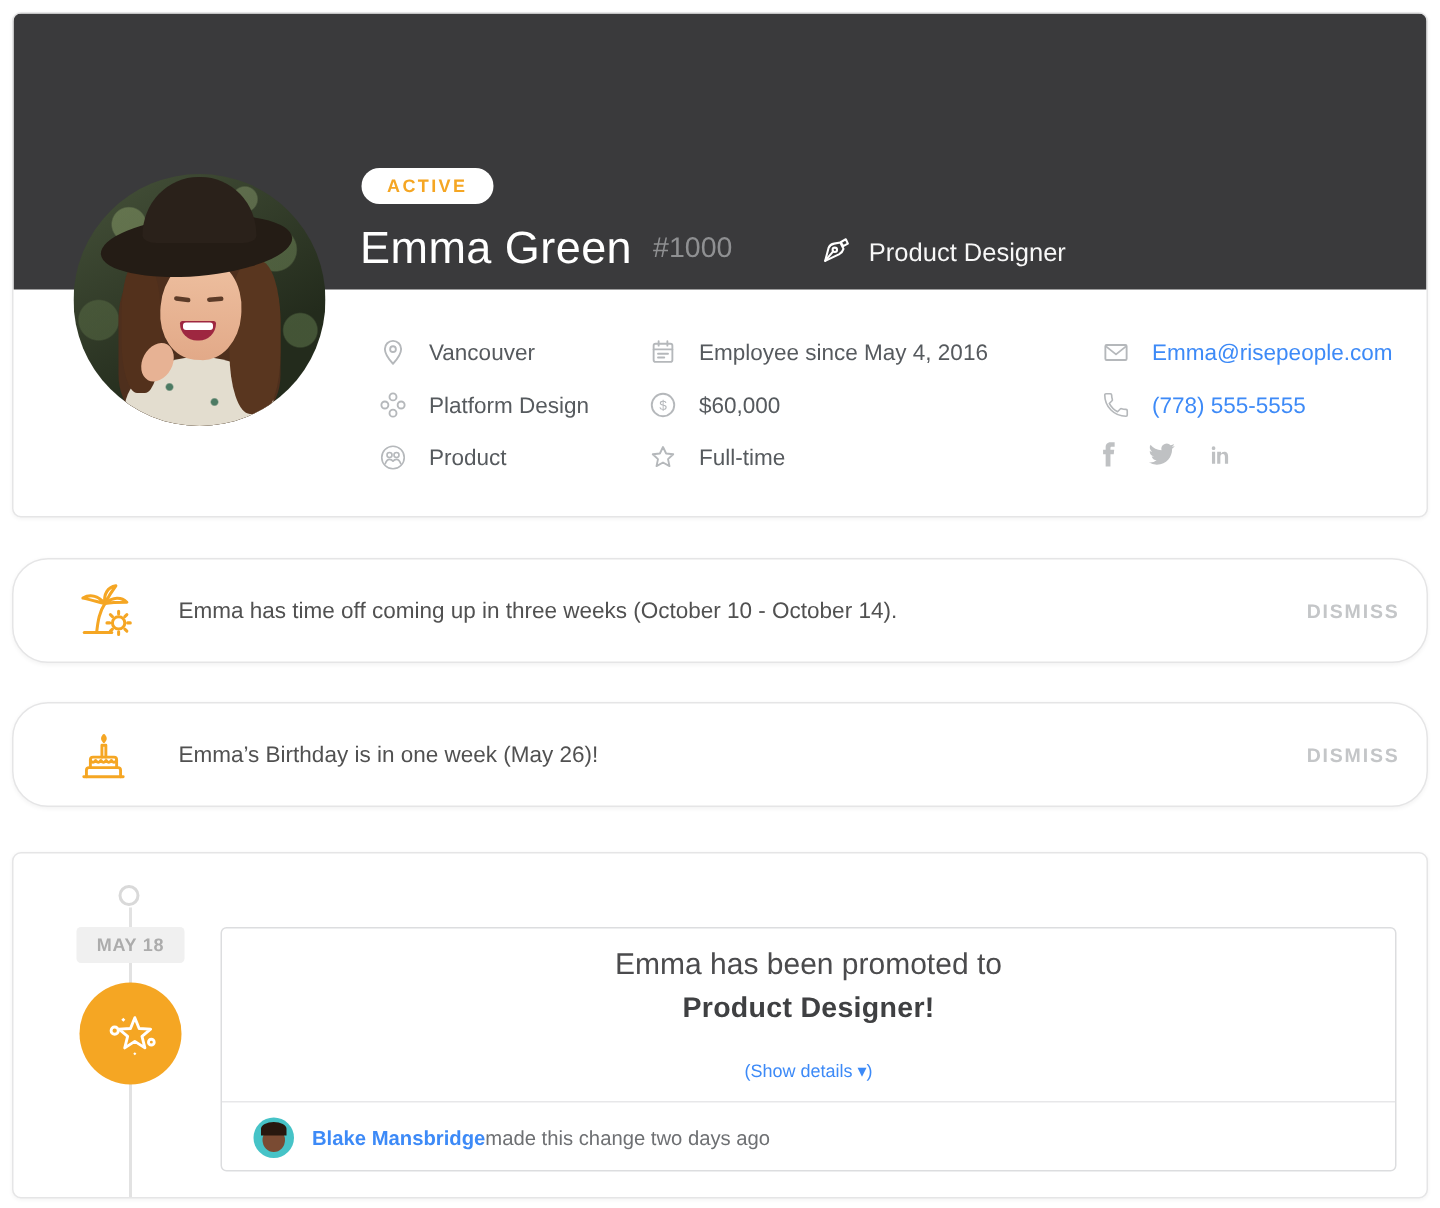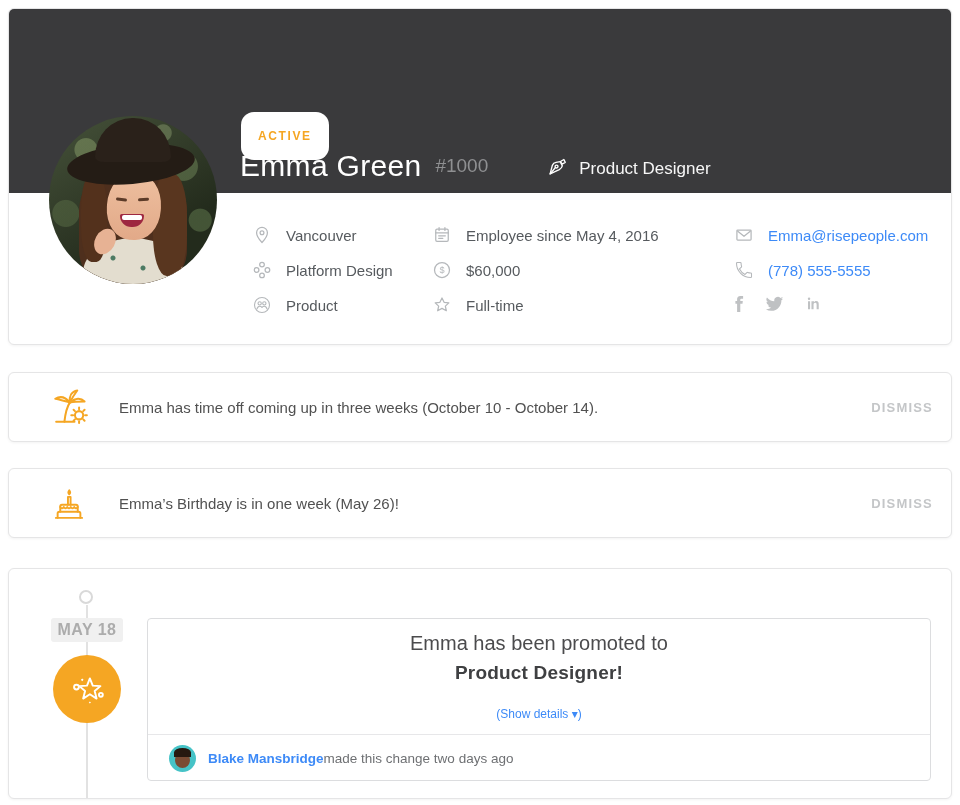--- a/index.html
+++ b/index.html
@@ -9,21 +9,21 @@
 
   .card { background:#fff; border:1px solid #e5e5e6; border-radius:6px;
           box-shadow:0 1px 3px rgba(0,0,0,.05); }
 
   
   .header-card { height:337px; position:relative; overflow:hidden; }
   .header-dark { height:184px; background:var(--header-dark,#3a3a3c); }
 
   .status-pill { position:absolute; left:232px; top:103px; background:#fff;
     color:var(--accent-orange,#f5a623); font-size:12px; font-weight:bold;
-    letter-spacing:1.6px; padding:17px 17px; border-radius:13px; }
+    letter-spacing:1.6px; padding:5px 17px; border-radius:13px; }
 
   .name-row { position:absolute; left:231px; top:140px; display:flex;
     align-items:center; color:#fff; }
   .emp-name { font-size:30px; font-weight:400; letter-spacing:.3px; }
   .emp-id { font-size:19px; color:#8f9092; margin-left:14px; }
   .job { display:inline-flex; align-items:center; gap:11px; margin-left:58px;
     font-size:17px; color:#f7f7f7; align-self:center; transform:translateY(3px); }
 
   .details { position:absolute; left:242px; top:215px; display:grid;
     grid-template-columns:180px 302px auto; grid-auto-rows:22px; row-gap:13px; }
@@ -68,38 +68,38 @@
   .av-smile { left:71px; top:98px; width:24px; height:13px; background:#9e2740;
     border-radius:3px 3px 20px 20px; }
   .av-smile::after { content:''; position:absolute; left:2px; right:2px; top:1px;
     height:4.5px; background:#fff; border-radius:2px; }
   .av-brim { left:18px; top:28px; width:128px; height:40px; background:#241c15;
     border-radius:50%; transform:rotate(-5deg); }
   .av-dome { left:46px; top:2px; width:76px; height:44px; background:#2a211a;
     border-radius:50% 50% 12% 12% / 90% 90% 12% 12%; }
 
   
-  .notif { height:70px; position:relative; display:flex; align-items:center; }
+  .notif { height:70px; position:relative; display:flex; align-items:center;border-radius:24px; }
   .notif-1 { margin-top:27px; }
   .notif-2 { margin-top:26px; }
   .n-icon { position:absolute; left:37px; width:46px; height:46px; display:flex;
     align-items:center; justify-content:center; }
   .n-icon svg { stroke:var(--accent-orange,#f5a623); fill:none; stroke-width:2.2;
     stroke-linecap:round; stroke-linejoin:round; }
   .n-msg { margin-left:110px; font-size:15px; color:#515151; }
   .dismiss { position:absolute; right:18px; font-size:13px; font-weight:bold;
     color:var(--muted-gray,#c4c6c8); letter-spacing:1.2px; cursor:pointer; }
 
   
   .timeline-card { margin-top:30px; height:231px; position:relative; overflow:hidden; }
   .tl-line { position:absolute; left:77px; top:36px; bottom:0; width:2px; background:#e2e2e2; }
   .tl-node { position:absolute; left:70px; top:21px; width:14px; height:14px;
     border:2px solid #d9d9d9; border-radius:50%; background:#fff; }
   .tl-date { position:absolute; left:42px; top:49px; width:72px; height:24px;
-    background:#f0f0f0; border-radius:3px; color:#acacac; font-size:16px;
+    background:#f0f0f0; border-radius:3px; color:#acacac; font-size:12px;
     font-weight:bold; letter-spacing:.5px; display:flex; align-items:center;
     justify-content:center; }
   .tl-badge { position:absolute; left:44px; top:86px; width:68px; height:68px;
     border-radius:50%; background:var(--accent-orange,#f5a623); display:flex;
     align-items:center; justify-content:center; }
   .tl-badge svg { stroke:#fff; fill:none; stroke-width:2; stroke-linejoin:round; }
   .event-card { position:absolute; left:138px; top:49px; right:20px; height:163px;
     border:1px solid #dcdddf; border-radius:4px; background:#fff; }
   .event-body { height:116px; display:flex; flex-direction:column; align-items:center;
     justify-content:center; gap:7px; border-bottom:1px solid #e7e7e9; }

